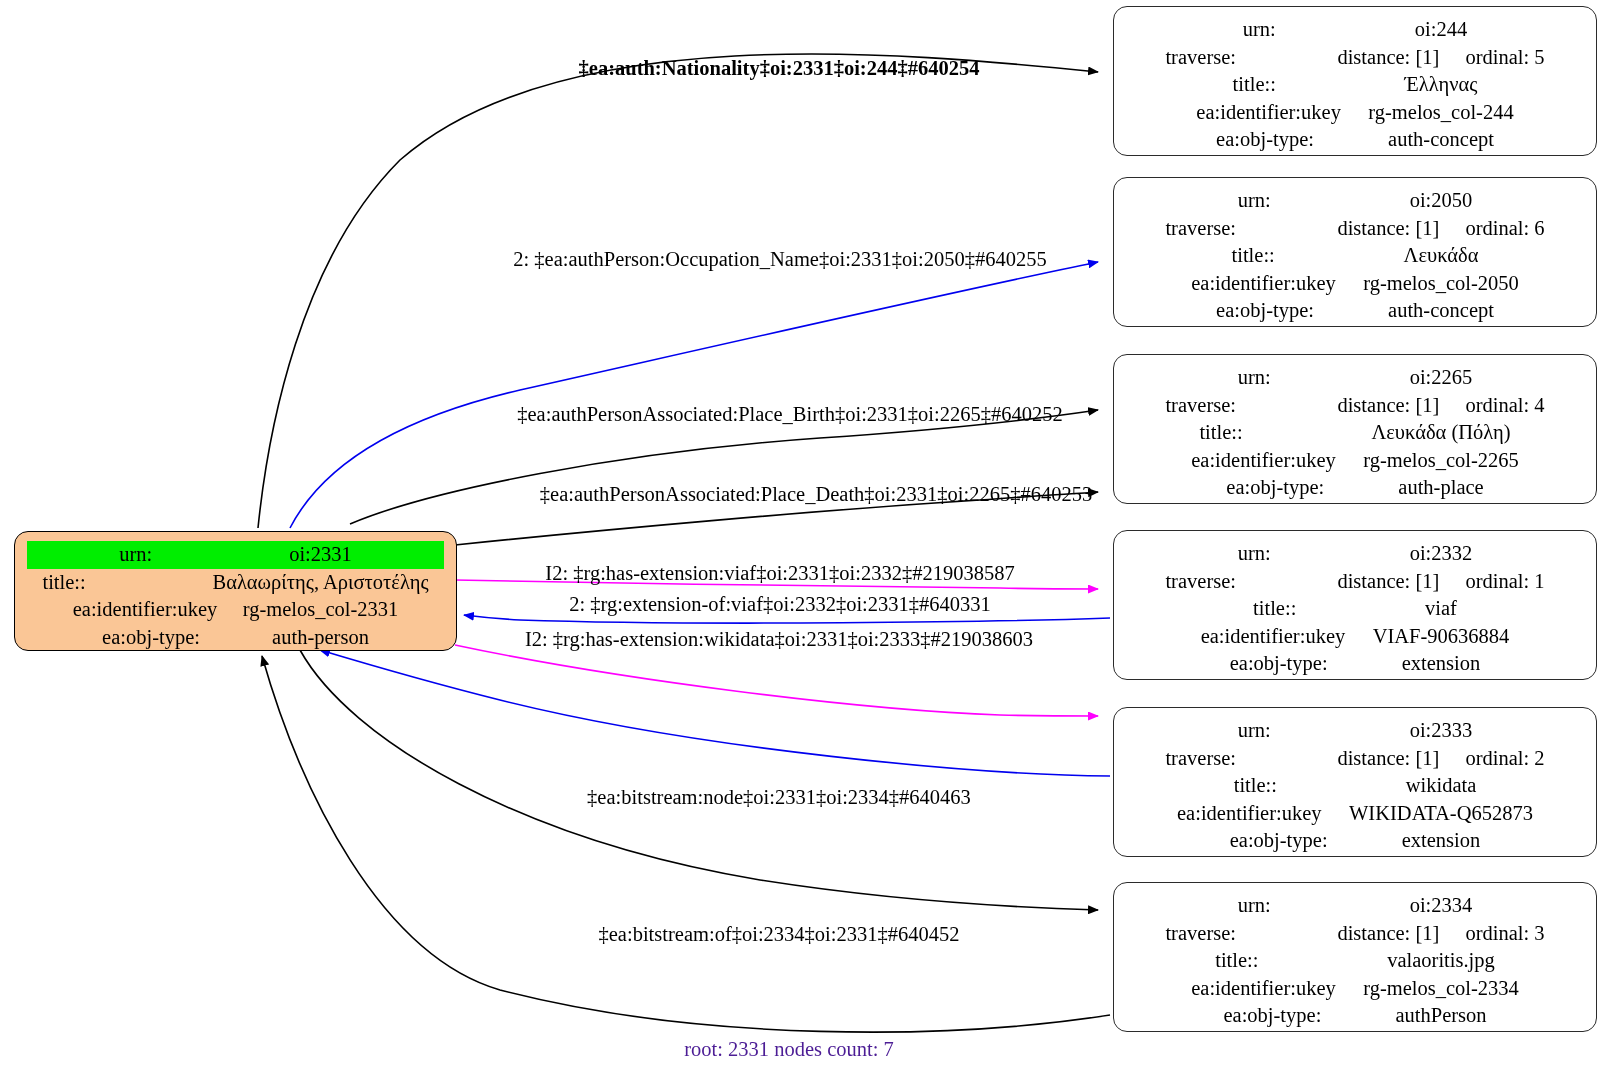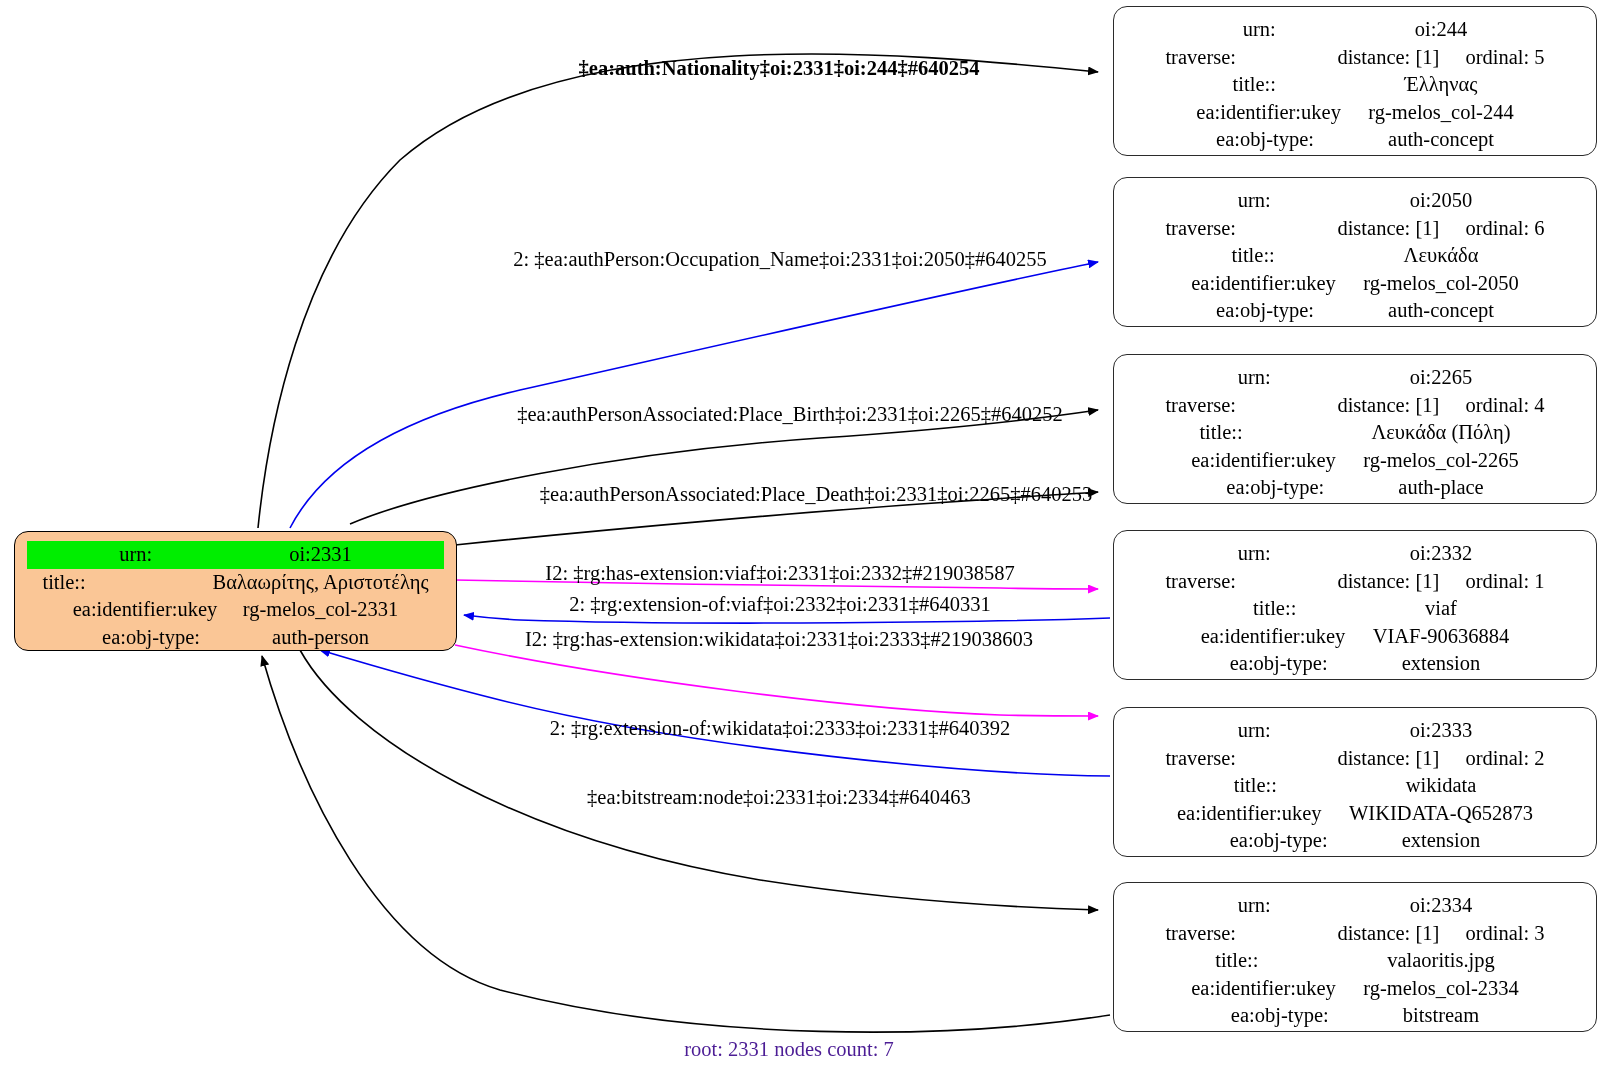--- a/index.html
+++ b/index.html
@@ -268,38 +268,38 @@
     <div class="row">
       <span class="key">title::</span>
       <span class="val">valaoritis.jpg</span>
     </div>
     <div class="row">
       <span class="key">ea:identifier:ukey</span>
       <span class="val">rg-melos_col-2334</span>
     </div>
     <div class="row">
       <span class="key">ea:obj-type:</span>
-      <span class="val">bitstream</span>
+      <span class="val">authPerson</span>
     </div>
   </div>
 
   <div class="edge-label" style="left:779px; top:68px;font-weight:bold;">‡ea:auth:Nationality‡oi:2331‡oi:244‡#640254</div>
 
   <div class="edge-label" style="left:780px; top:259px;">2: ‡ea:authPerson:Occupation_Name‡oi:2331‡oi:2050‡#640255</div>
 
   <div class="edge-label" style="left:790px; top:414px;">‡ea:authPersonAssociated:Place_Birth‡oi:2331‡oi:2265‡#640252</div>
 
   <div class="edge-label" style="left:790px; top:494px;margin-left:26px;">‡ea:authPersonAssociated:Place_Death‡oi:2331‡oi:2265‡#640253</div>
 
   <div class="edge-label" style="left:780px; top:573px;">I2: ‡rg:has-extension:viaf‡oi:2331‡oi:2332‡#219038587</div>
 
   <div class="edge-label" style="left:780px; top:604px;">2: ‡rg:extension-of:viaf‡oi:2332‡oi:2331‡#640331</div>
 
   <div class="edge-label" style="left:779px; top:639px;">I2: ‡rg:has-extension:wikidata‡oi:2331‡oi:2333‡#219038603</div>
 
-  <div class="edge-label" style="left:780px; top:728px;">2: ‡rg:extension-of:wikidata‡oi:2333‡oi:2331‡#640392</div>
 
   <div class="edge-label" style="left:779px; top:797px;">‡ea:bitstream:node‡oi:2331‡oi:2334‡#640463</div>
 
+  <div class="edge-label" style="left:779px; top:934px;">‡ea:bitstream:of‡oi:2334‡oi:2331‡#640452</div>
 
   <div class="graph-caption" style="left:789px; top:1049px;">root: 2331 nodes count: 7</div>
 
 </div>
 
 </body></html>

